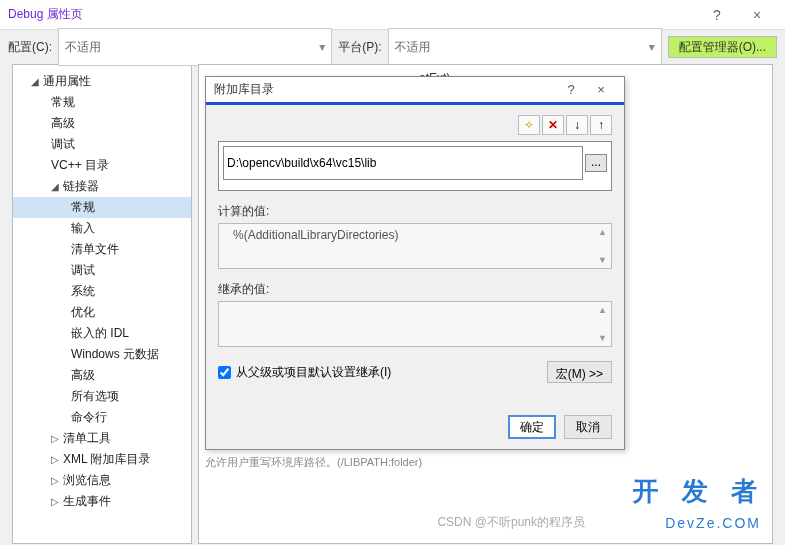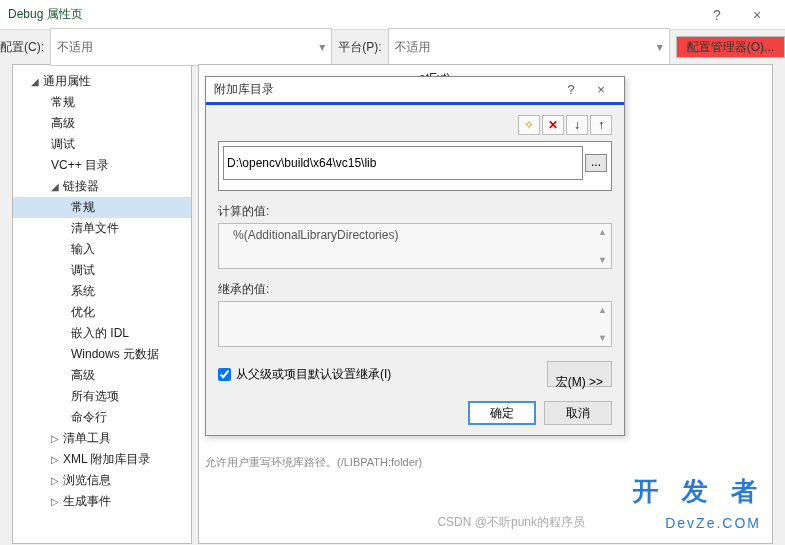--- a/index.html
+++ b/index.html
@@ -1,24 +1,24 @@
 <!DOCTYPE html>
 <html><head>
 <meta charset="utf-8">
 <style>
 * { box-sizing: border-box; margin: 0; padding: 0; font-family: "Microsoft YaHei", "Segoe UI", sans-serif; font-size: 12px; }
 body { background: #f0f0f0; width: 785px; height: 545px; overflow: hidden; position: relative; }
 .titlebar { height: 30px; background: #fff; display: flex; align-items: center; padding: 0 8px; border-bottom: 1px solid #ddd; }
-.titlebar .title { flex: 1; color: #14532d; }
+.titlebar .title { flex: 1; color: #6d28d9; }
 .titlebar .ctl { width: 40px; text-align: center; color: #666; font-size: 14px; }
-.toolbar { height: 34px; display: flex; align-items: center; padding: 6px 0; gap: 6px; background: #f0f0f0; }
+.toolbar { height: 34px; display: flex; align-items: center; padding: 6px 8px; gap: 6px; background: #f0f0f0; }
 .tlabel { color: #333; white-space: nowrap; }
 .combo { flex: 1; height: 38px; background: #fff; border: 1px solid #ccc; display: flex; align-items: center; padding: 0 6px; color: #666; position: relative; }
 .combo::after { content: "▾"; position: absolute; right: 6px; color: #888; }
-.btn { height: 22px; padding: 0 10px; background: #ef4444; border: 1px solid #bbb; display: flex; align-items: center; color: #333; white-space: nowrap; }
+.btn { height: 22px; padding: 0 10px; background: #bef264; border: 1px solid #bbb; display: flex; align-items: center; color: #333; white-space: nowrap; }
 .main { display: flex; height: 480px; padding: 0 12px; gap: 6px; }
 .tree { width: 180px; background: #fff; border: 1px solid #bbb; padding: 6px 0; overflow: hidden; }
 .tnode { padding: 2px 0 2px 8px; color: #222; display: flex; align-items: center; cursor: default; }
 .tnode .exp { width: 12px; font-size: 10px; color: #555; }
 .tnode.l1 { padding-left: 18px; }
 .tnode.l2 { padding-left: 38px; }
 .tnode.l3 { padding-left: 58px; }
 .tnode.sel { background: #d0e2f5; }
 .content { flex: 1; background: #fff; border: 1px solid #bbb; position: relative; }
 .bgtext { position: absolute; top: 6px; left: 220px; color: #333; }
@@ -33,23 +33,23 @@
 .editbox { background: #fff; border: 1px solid #888; height: 50px; padding: 4px; position: relative; }
 .editline { display: flex; align-items: center; }
 .editline input { flex: 1; border: 1px solid #888; height: 34px; padding: 0 3px; font-size: 12px; }
 .dotbtn { width: 22px; height: 18px; border: 1px solid #888; background: #e5e5e5; margin-left: 2px; text-align: center; line-height: 14px; }
 .seclabel { margin-top: 12px; margin-bottom: 3px; color: #333; }
 .robox { background: #f7f7f7; border: 1px solid #bbb; height: 46px; padding: 4px 14px; color: #555; position: relative; overflow:hidden; }
 .sarrow { position: absolute; right: 4px; font-size: 9px; color: #999; }
 .sarrow.up { top: 3px; } .sarrow.dn { bottom: 3px; }
 .chkrow { display: flex; align-items: center; margin-top: 14px; }
 .chkrow input { margin-right: 5px; }
-.macbtn { margin-left: auto; height: 22px; padding: 12px 8px; border: 1px solid #bbb; background: #e8e8e8; }
+.macbtn { margin-left: auto; height: 22px; padding: 4px 8px; border: 1px solid #bbb; background: #e8e8e8; }
 .dlgbtns { display: flex; justify-content: flex-end; gap: 8px; margin-top: 14px; }
-.dlgbtn { width: 68px; height: 24px; border: 1px solid #bbb; background: #e8e8e8; display: flex; align-items: center; justify-content: center; }
+.dlgbtn { width: 48px; height: 24px; border: 1px solid #bbb; background: #e8e8e8; display: flex; align-items: center; justify-content: center; margin-top: 18px; }
 .dlgbtn.pri { border: 2px solid #4a90d9; background: #fff; }
 .wm1 { position: absolute; right: 20px; bottom: 36px; font-size: 26px; font-weight: bold; color: #2a7bd0; letter-spacing: 8px; margin-left: 16px; }
 .wm2 { position: absolute; right: 24px; bottom: 14px; font-size: 14px; color: #2a7bd0; letter-spacing: 2px; }
 .wm3 { position: absolute; right: 200px; bottom: 14px; font-size: 12px; color: #aaa; }
 </style>
 </head>
 <body>
 
 <div class="titlebar">
   <span class="title">Debug 属性页</span>
@@ -88,24 +88,24 @@
         <span>VC++ 目录</span>
       </div>
     <div class="tnode l2">
         <span class="exp">◢</span>
         <span>链接器</span>
       </div>
     <div class="tnode l3 sel">
         <span>常规</span>
       </div>
     <div class="tnode l3">
-        <span>清单文件</span>
+        <span>输入</span>
       </div>
     <div class="tnode l3">
-        <span>输入</span>
+        <span>清单文件</span>
       </div>
     <div class="tnode l3">
         <span>调试</span>
       </div>
     <div class="tnode l3">
         <span>系统</span>
       </div>
     <div class="tnode l3">
         <span>优化</span>
       </div>

